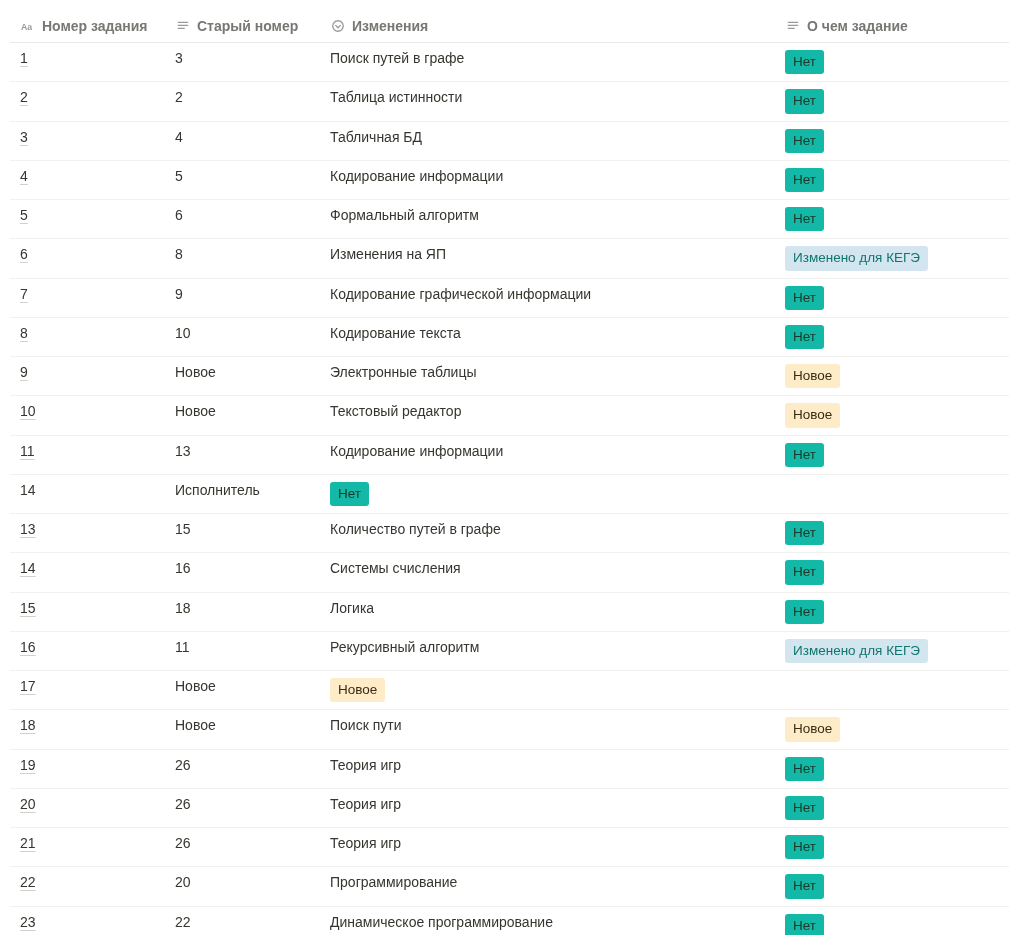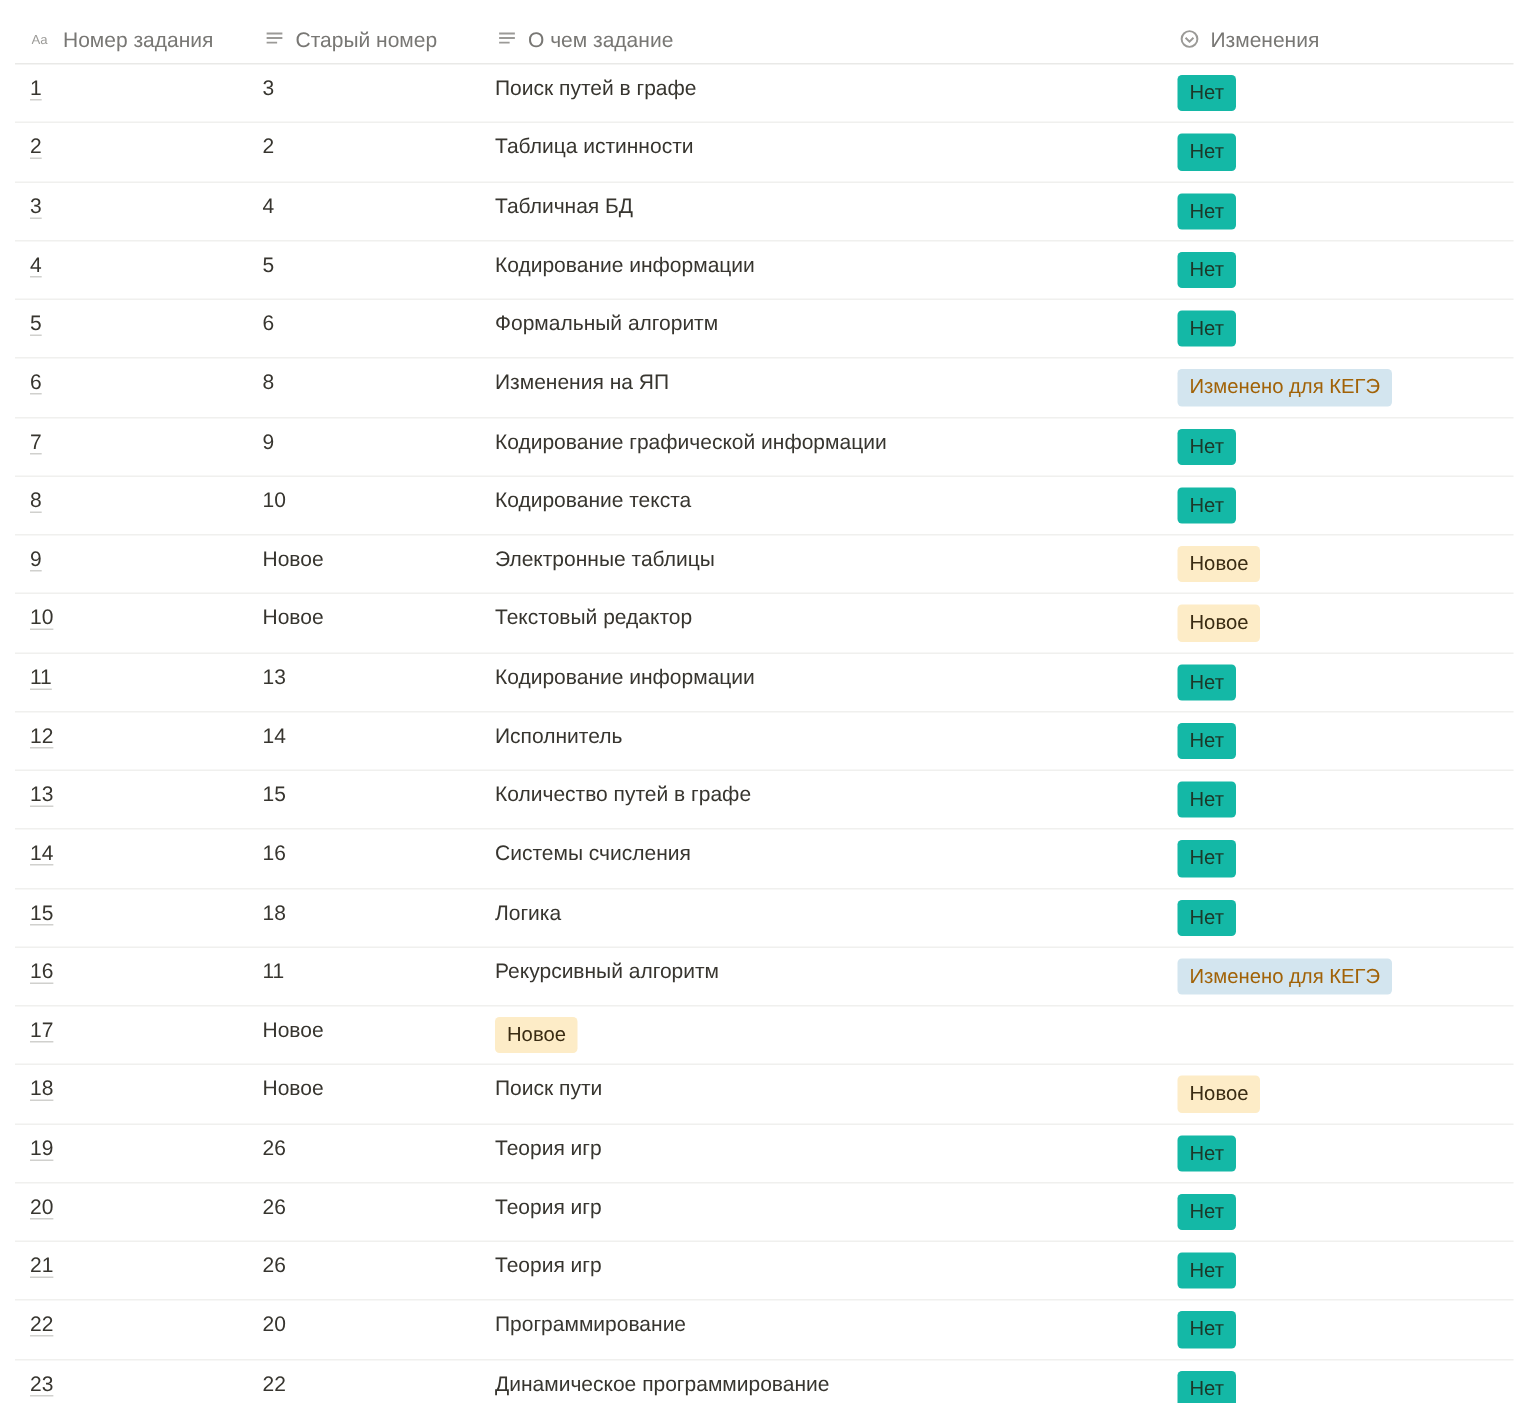--- a/index.html
+++ b/index.html
@@ -13,21 +13,21 @@
     .table {
       width: 100%;
       border-collapse: collapse;
     }
     .header-row {
       border-bottom: 1px solid #e9e9e7;
     }
     .header-cell {
       padding: 8px 10px;
       color: #787774;
-      font-weight: 400;
+      font-weight: 700;
       text-align: left;
       font-size: 14px;
       display: flex;
       align-items: center;
       gap: 6px;
     }
     .icon {
       display: inline-flex;
       align-items: center;
       justify-content: center;
@@ -66,21 +66,21 @@
       border-radius: 3px;
       font-size: 13.5px;
       line-height: 1.5;
     }
     .tag-green {
       background: #14b8a6;
       color: #1c3829;
     }
     .tag-blue {
       background: #d3e5ef;
-      color: #a16207;
+      color: #0f766e;
       text-align: right;
     }
     .tag-yellow {
       background: #fdecc7;
       color: #3a2c13;
     }
   </style>
 </head>
 <body>
 
@@ -99,34 +99,34 @@
       <span class="icon">
         <svg viewBox="0 0 16 16" fill="#9b9a97">
             <path d="M2 3h12v1.5H2V3zm0 3.5h12V8H2V6.5zm0 3.5h8v1.5H2V10z"></path>
           </svg>
       </span>
       <span>Старый номер</span>
     </div>
     <div class="header-cell">
       <span class="icon">
         <svg viewBox="0 0 16 16" fill="#9b9a97">
-            <path d="M2 3h12v1.5H2V3zm0 3.5h12V8H2V6.5zm0 3.5h8v1.5H2V10z"></path>
-          </svg>
-      </span>
-      <span>О чем задание</span>
-    </div>
-    <div class="header-cell">
-      <span class="icon">
-        <svg viewBox="0 0 16 16" fill="#9b9a97">
             <path d="M8 2l3 4H5l3-4zm0 12l-3-4h6l-3 4z" fill="none"></path>
             <circle cx="8" cy="8" r="6" fill="none" stroke="#9b9a97" stroke-width="1.5"></circle>
             <path d="M5 7l3 3 3-3" fill="none" stroke="#9b9a97" stroke-width="1.5"></path>
           </svg>
       </span>
       <span>Изменения</span>
+    </div>
+    <div class="header-cell">
+      <span class="icon">
+        <svg viewBox="0 0 16 16" fill="#9b9a97">
+            <path d="M2 3h12v1.5H2V3zm0 3.5h12V8H2V6.5zm0 3.5h8v1.5H2V10z"></path>
+          </svg>
+      </span>
+      <span>О чем задание</span>
     </div>
   </div>
 
   <div id="rows-container">
       <div class="grid row">
         <div><span class="num">1</span></div>
         <div class="oldnum">3</div>
         <div class="desc">Поиск путей в графе</div>
         <div><span class="tag tag-green">Нет</span></div>
       </div>
@@ -184,21 +184,20 @@
         <div class="desc">Текстовый редактор</div>
         <div><span class="tag tag-yellow">Новое</span></div>
       </div>
       <div class="grid row">
         <div><span class="num">11</span></div>
         <div class="oldnum">13</div>
         <div class="desc">Кодирование информации</div>
         <div><span class="tag tag-green">Нет</span></div>
       </div>
       <div class="grid row">
-        <div><span class="num">12</span></div>
         <div class="oldnum">14</div>
         <div class="desc">Исполнитель</div>
         <div><span class="tag tag-green">Нет</span></div>
       </div>
       <div class="grid row">
         <div><span class="num">13</span></div>
         <div class="oldnum">15</div>
         <div class="desc">Количество путей в графе</div>
         <div><span class="tag tag-green">Нет</span></div>
       </div>

